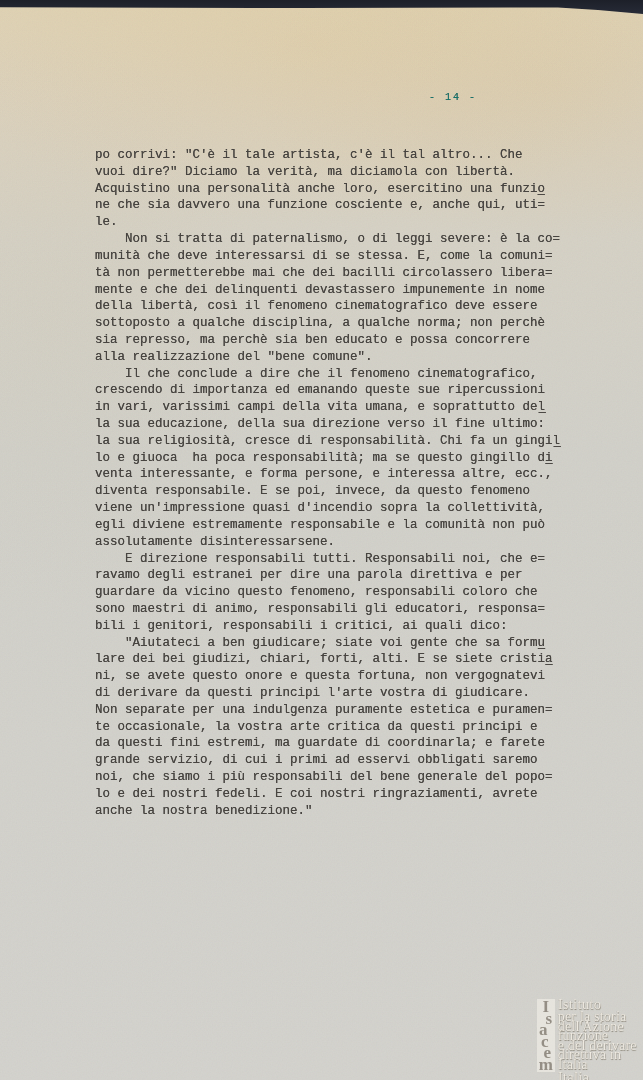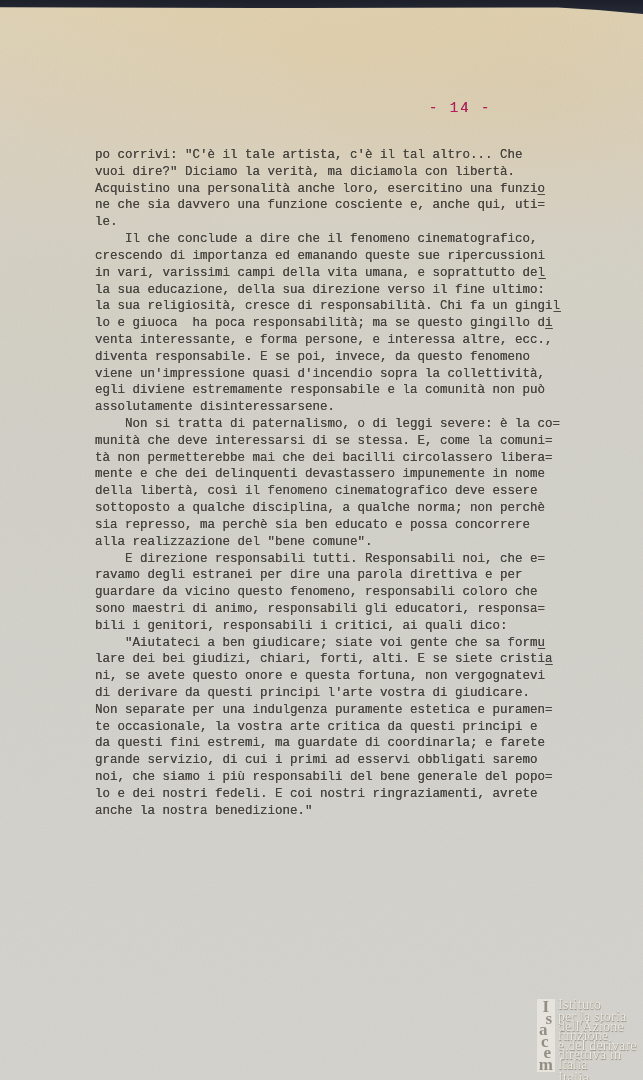--- a/index.html
+++ b/index.html
@@ -18,22 +18,22 @@
       linear-gradient(180deg,#e0d3b5 0%,#dcd2bd 9%,#d6d2c6 22%,#d2d1ca 42%,#d3d2cc 70%,#d4d3ce 100%);
   }
   .grain{position:absolute;inset:0;opacity:0.06;mix-blend-mode:multiply;pointer-events:none;}
   
   .top-band{
     position:absolute;left:0;top:0;width:643px;height:16px;
     background:linear-gradient(180deg,#1d2029 0%,#262a36 80%);
     clip-path:polygon(0 0,643px 0,643px 14px,598px 10px,558px 7.5px,300px 8px,0 7.2px);
   }
   .page-number{
-    position:absolute;left:429px;top:100px;
-    font-size:14px;letter-spacing:2px;color:#be185d;
+    position:absolute;left:429px;top:92px;
+    font-size:10px;letter-spacing:2px;color:#0f766e;
     text-shadow:0 0 0.6px rgba(62,61,59,0.8);
   }
   .textblock{
     position:absolute;left:95px;top:147px;width:480px;
     font-size:12.5px;line-height:16.82px;color:#474440;
     text-shadow:0 0 0.6px rgba(64,61,57,0.85);
     letter-spacing:0;
   }
   .para{white-space:pre;}
   
@@ -76,39 +76,39 @@
 <div class="top-band"></div>
 
 <div class="page-number">- 14 -</div>
 
 <div class="textblock">
   <div class="para">po corrivi: "C'è il tale artista, c'è il tal altro... Che
 vuoi dire?" Diciamo la verità, ma diciamola con libertà.
 Acquistino una personalità anche loro, esercitino una funzio̲
 ne che sia davvero una funzione cosciente e, anche qui, uti=
 le.</div>
+  <div class="para">    Non si tratta di paternalismo, o di leggi severe: è la co=
+munità che deve interessarsi di se stessa. E, come la comuni=
+tà non permetterebbe mai che dei bacilli circolassero libera=
+mente e che dei delinquenti devastassero impunemente in nome
+della libertà, così il fenomeno cinematografico deve essere
+sottoposto a qualche disciplina, a qualche norma; non perchè
+sia represso, ma perchè sia ben educato e possa concorrere
+alla realizzazione del "bene comune".</div>
   <div class="para">    Il che conclude a dire che il fenomeno cinematografico,
 crescendo di importanza ed emanando queste sue ripercussioni
 in vari, varissimi campi della vita umana, e soprattutto del̲
 la sua educazione, della sua direzione verso il fine ultimo:
 la sua religiosità, cresce di responsabilità. Chi fa un gingil̲
 lo e giuoca  ha poca responsabilità; ma se questo gingillo di̲
 venta interessante, e forma persone, e interessa altre, ecc.,
 diventa responsabile. E se poi, invece, da questo fenomeno
 viene un'impressione quasi d'incendio sopra la collettività,
 egli diviene estremamente responsabile e la comunità non può
 assolutamente disinteressarsene.</div>
-  <div class="para">    Non si tratta di paternalismo, o di leggi severe: è la co=
-munità che deve interessarsi di se stessa. E, come la comuni=
-tà non permetterebbe mai che dei bacilli circolassero libera=
-mente e che dei delinquenti devastassero impunemente in nome
-della libertà, così il fenomeno cinematografico deve essere
-sottoposto a qualche disciplina, a qualche norma; non perchè
-sia represso, ma perchè sia ben educato e possa concorrere
-alla realizzazione del "bene comune".</div>
   <div class="para">    E direzione responsabili tutti. Responsabili noi, che e=
 ravamo degli estranei per dire una parola direttiva e per
 guardare da vicino questo fenomeno, responsabili coloro che
 sono maestri di animo, responsabili gli educatori, responsa=
 bili i genitori, responsabili i critici, ai quali dico:</div>
   <div class="para">    "Aiutateci a ben giudicare; siate voi gente che sa formu̲
 lare dei bei giudizi, chiari, forti, alti. E se siete cristia̲
 ni, se avete questo onore e questa fortuna, non vergognatevi
 di derivare da questi principi l'arte vostra di giudicare.
 Non separate per una indulgenza puramente estetica e puramen=

